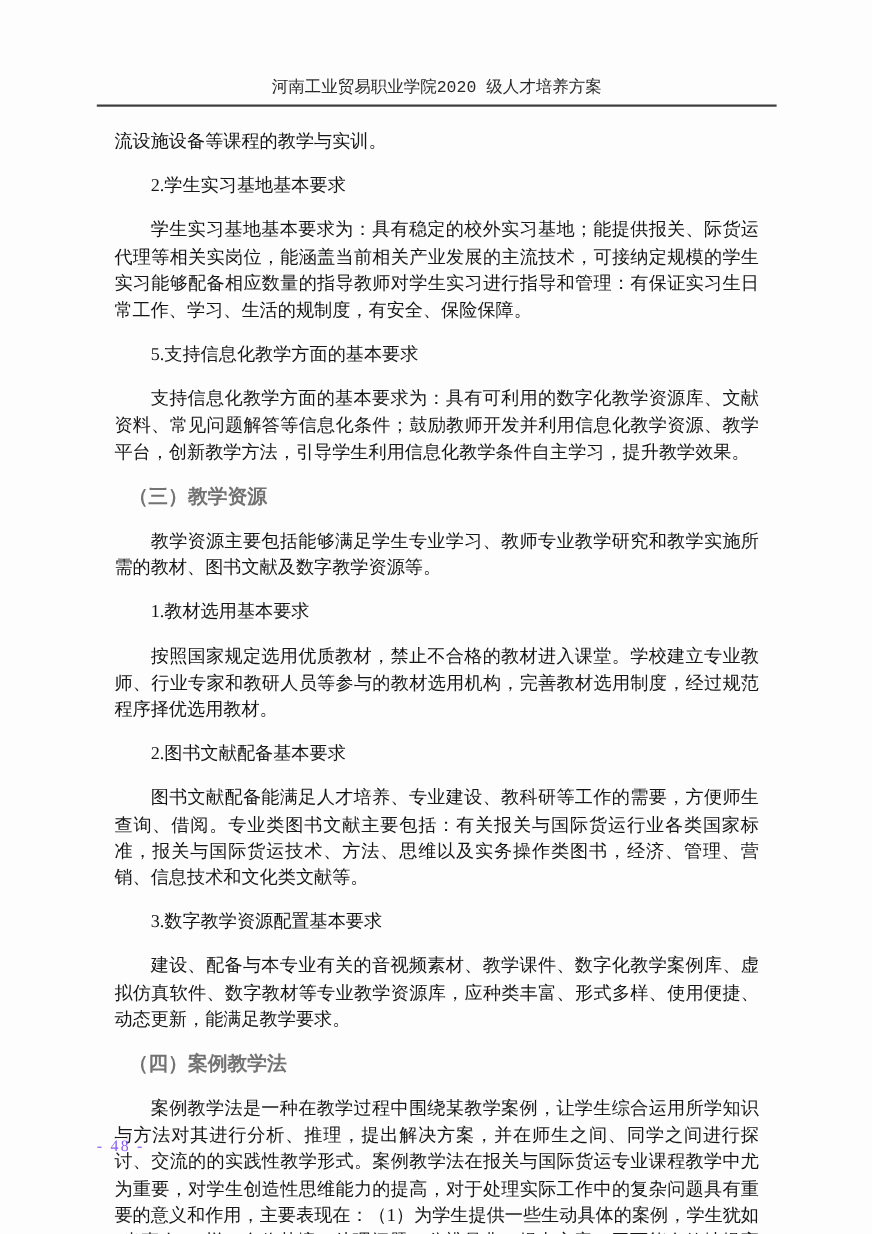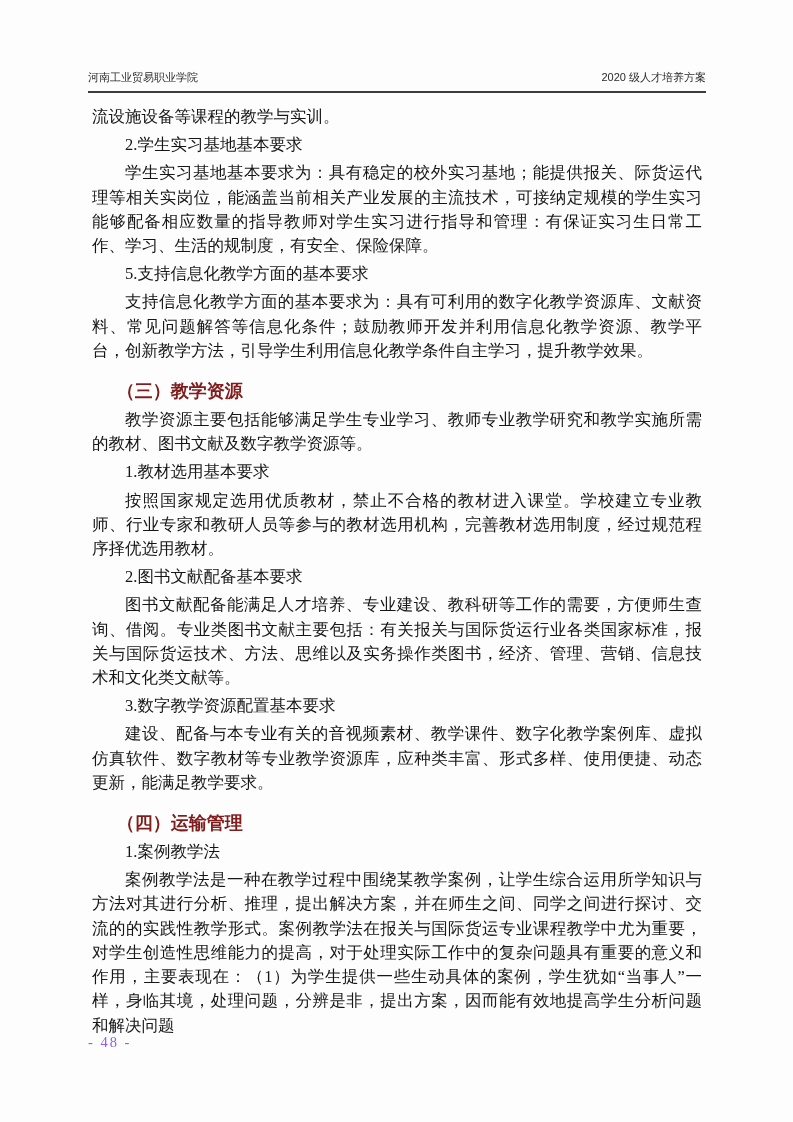--- a/index.html
+++ b/index.html
@@ -11,50 +11,50 @@
     overflow: hidden;
     color: #151515;
     margin: 0 auto;
   }
   .page-header {
     position: absolute;
     left: 88px;
     right: 87px;
     top: 70px;
     display: flex;
-    justify-content: space-between;
+    justify-content: center;
     align-items: flex-end;
-    font-family: Liberation Sans, sans-serif;
-    font-size: 11px;
+    font-family: Liberation Mono, monospace;
+    font-size: 15px;
     color: #2a2a2a;
     padding-bottom: 6px;
     border-bottom: 2px solid #3c3c3c;
   }
   .page-body {
     position: absolute;
     left: 88px;
     right: 87px;
     top: 101px;
     font-family: "Liberation Serif", "DejaVu Serif", serif;
     font-size: 16.5px;
     line-height: 24.2px;
     text-align: justify;
     color: #161616;
   }
-  .para { margin: 4px; }
+  .para { margin: 16px; }
   .indent { text-indent: 2em; }
   .section-heading {
     font-family: "Liberation Sans", "DejaVu Sans", sans-serif;
     font-size: 18px;
     font-weight: 700;
     line-height: 25px;
     margin: 16px 0 4px 0;
     text-indent: 1.6em;
     text-align: left;
-    color: #7f1d1d;
+    color: #737373;
   }
   .page-footer {
     position: absolute;
     left: 88px;
     top: 1034px;
     font-family: Liberation Serif, serif;
     font-size: 14.5px;
     letter-spacing: 2px;
     color: #8b5cf6;
   }
@@ -76,22 +76,21 @@
       <p class="para indent">5.支持信息化教学方面的基本要求</p>
       <p class="para indent">支持信息化教学方面的基本要求为：具有可利用的数字化教学资源库、文献资料、常见问题解答等信息化条件；鼓励教师开发并利用信息化教学资源、教学平台，创新教学方法，引导学生利用信息化教学条件自主学习，提升教学效果。</p>
       <h2 class="section-heading">（三）教学资源</h2>
       <p class="para indent">教学资源主要包括能够满足学生专业学习、教师专业教学研究和教学实施所需的教材、图书文献及数字教学资源等。</p>
       <p class="para indent">1.教材选用基本要求</p>
       <p class="para indent">按照国家规定选用优质教材，禁止不合格的教材进入课堂。学校建立专业教师、行业专家和教研人员等参与的教材选用机构，完善教材选用制度，经过规范程序择优选用教材。</p>
       <p class="para indent">2.图书文献配备基本要求</p>
       <p class="para indent">图书文献配备能满足人才培养、专业建设、教科研等工作的需要，方便师生查询、借阅。专业类图书文献主要包括：有关报关与国际货运行业各类国家标准，报关与国际货运技术、方法、思维以及实务操作类图书，经济、管理、营销、信息技术和文化类文献等。</p>
       <p class="para indent">3.数字教学资源配置基本要求</p>
       <p class="para indent">建设、配备与本专业有关的音视频素材、教学课件、数字化教学案例库、虚拟仿真软件、数字教材等专业教学资源库，应种类丰富、形式多样、使用便捷、动态更新，能满足教学要求。</p>
-      <h2 class="section-heading">（四）运输管理</h2>
-      <p class="para indent">1.案例教学法</p>
+      <h2 class="section-heading">（四）案例教学法</h2>
       <p class="para indent">案例教学法是一种在教学过程中围绕某教学案例，让学生综合运用所学知识与方法对其进行分析、推理，提出解决方案，并在师生之间、同学之间进行探讨、交流的的实践性教学形式。案例教学法在报关与国际货运专业课程教学中尤为重要，对学生创造性思维能力的提高，对于处理实际工作中的复杂问题具有重要的意义和作用，主要表现在：（1）为学生提供一些生动具体的案例，学生犹如“当事人”一样，身临其境，处理问题，分辨是非，提出方案，因而能有效地提高学生分析问题和解决问题</p>
     </main>
 
   <footer class="page-footer">
     <span>- 48 -</span>
   </footer>
 
 </div>
 
 </body></html>

